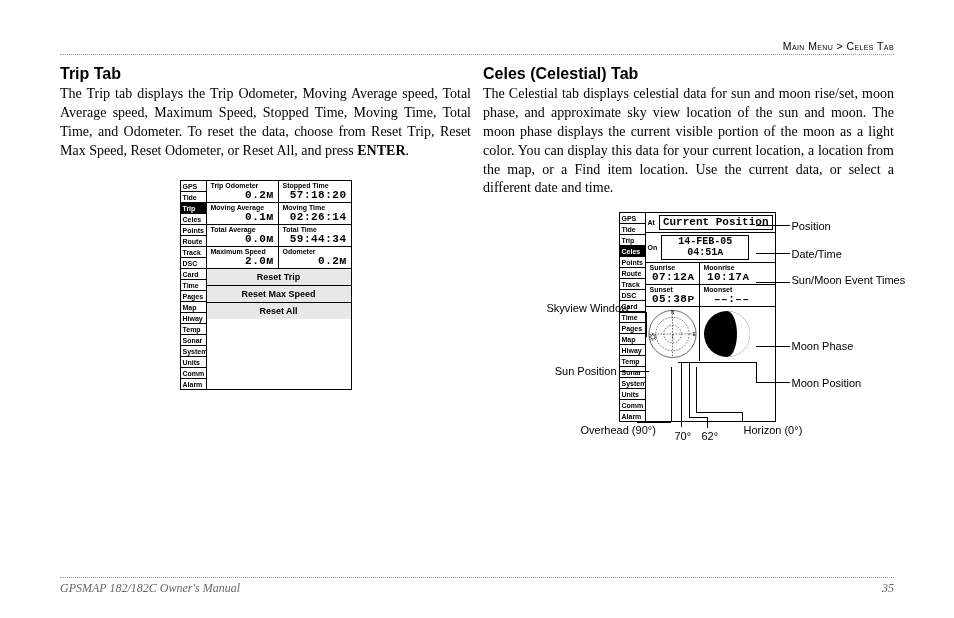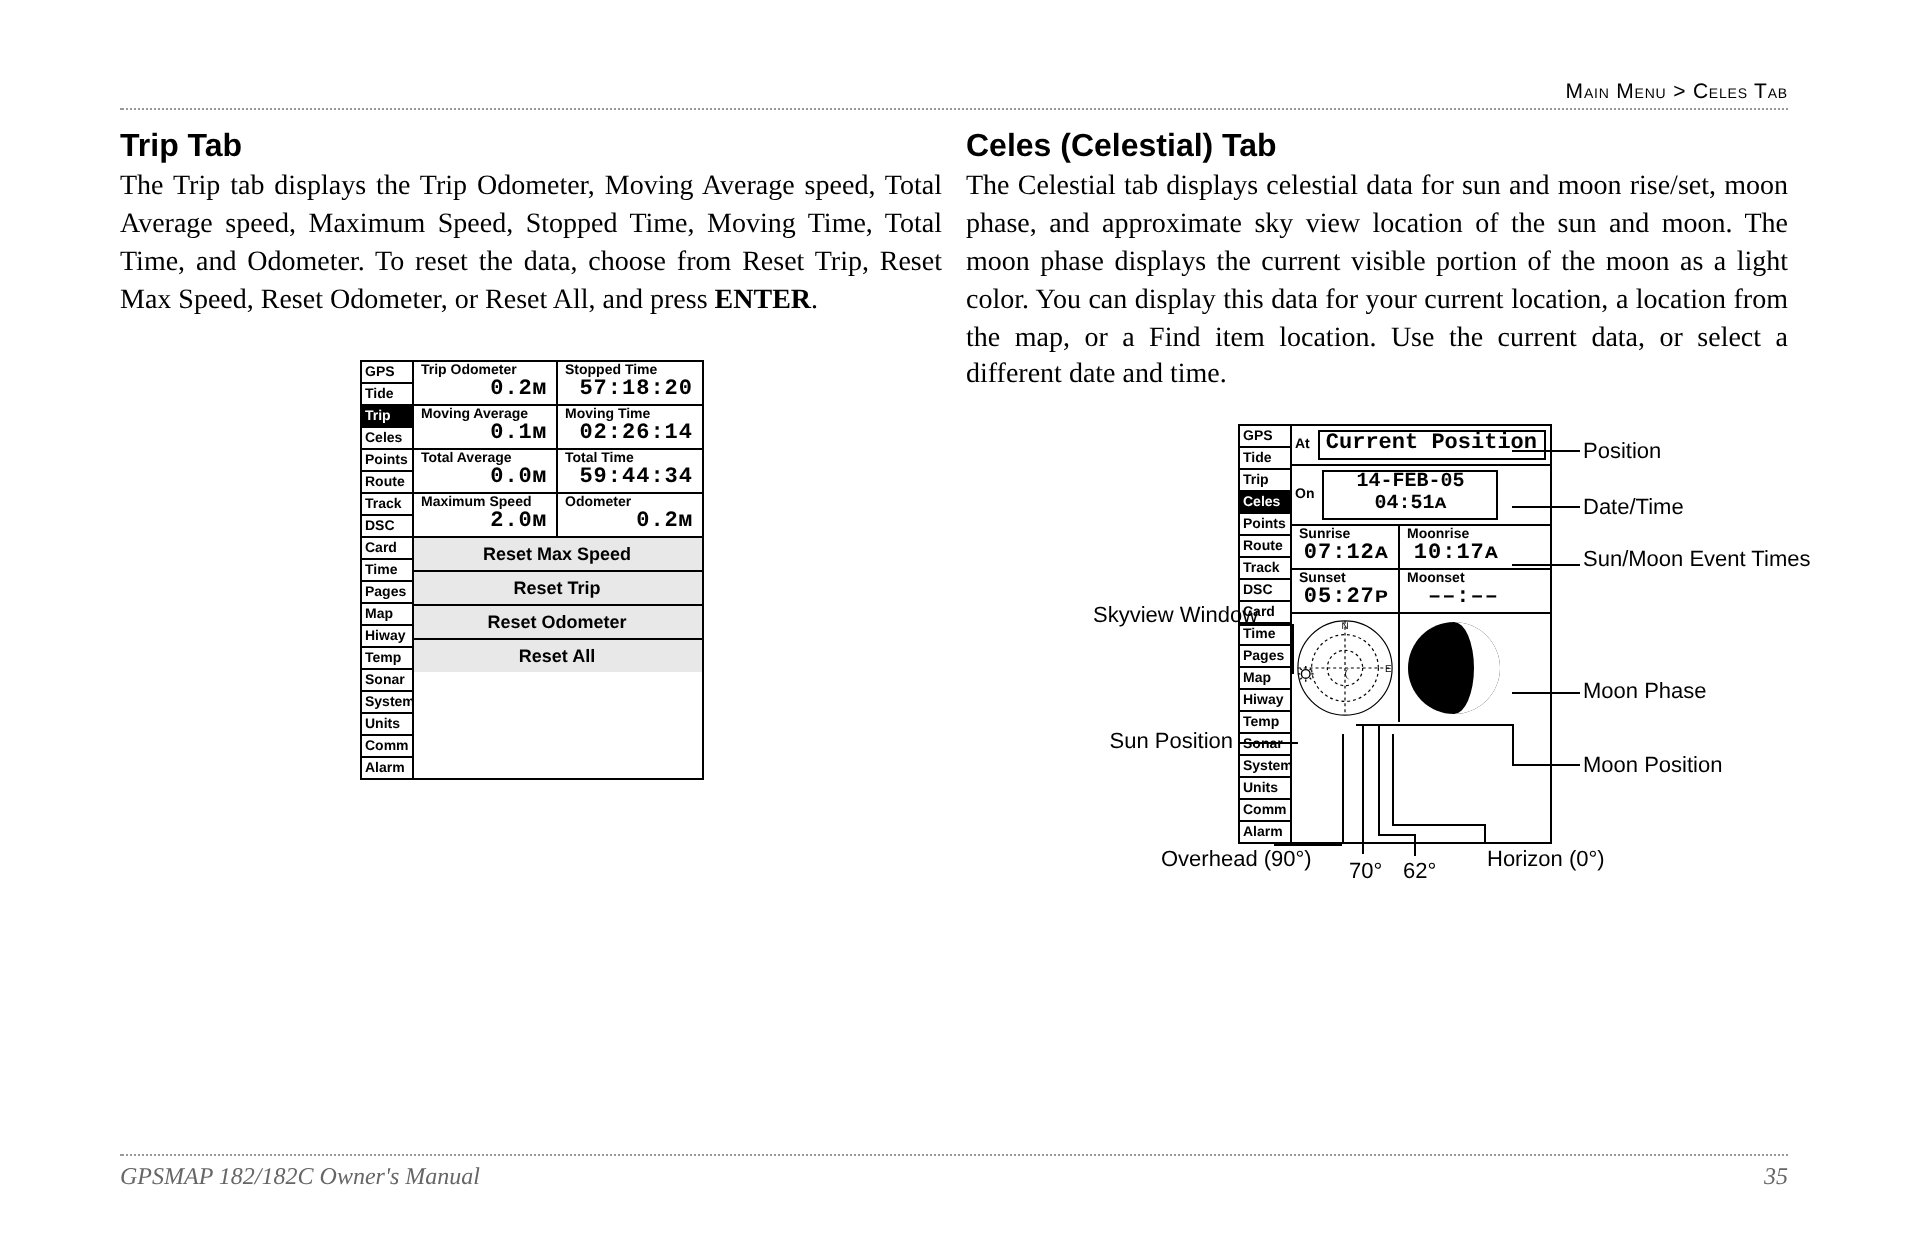--- a/index.html
+++ b/index.html
@@ -261,23 +261,22 @@
               <div class="datarow">
                 <div class="cell">
                     <div class="lab">Maximum Speed</div>
                     <div class="val">2.0ᴍ</div>
                   </div>
                 <div class="cell">
                     <div class="lab">Odometer</div>
                     <div class="val">0.2ᴍ</div>
                   </div>
               </div>
+              <div class="btnrow">Reset Trip</div>
               <div class="btnrow">Reset Max Speed</div>
-              <div class="btnrow">Reset Trip</div>
-              <div class="btnrow">Reset Odometer</div>
               <div class="btnrow">Reset All</div>
             </div>
           </div>
         </div>
       </div>
     </div>
 
     <div class="col">
       <h2>Celes (Celestial) Tab</h2>
       <p class="body">The Celestial tab displays celestial data for sun and moon rise/set, moon phase, and approximate sky view location of the sun and moon. The moon phase displays the current visible portion of the moon as a light color. You can display this data for your current location, a location from the map, or a Find item location. Use the current data, or select a different date and time.</p>
@@ -324,21 +323,21 @@
                   <div class="val">07:12ᴀ</div>
                 </div>
               <div class="cell">
                   <div class="lab">Moonrise</div>
                   <div class="val">10:17ᴀ</div>
                 </div>
             </div>
             <div class="datarow">
               <div class="cell">
                   <div class="lab">Sunset</div>
-                  <div class="val">05:27ᴘ</div>
+                  <div class="val">05:38ᴘ</div>
                 </div>
               <div class="cell">
                   <div class="lab">Moonset</div>
                   <div class="val">––:––</div>
                 </div>
             </div>
             <div style="display:flex;">
               <div class="skyview">
                 <svg viewBox="0 0 54 54">
                   <circle cx="27" cy="27" r="24" fill="none" stroke="#000" stroke-width="0.6"></circle>

